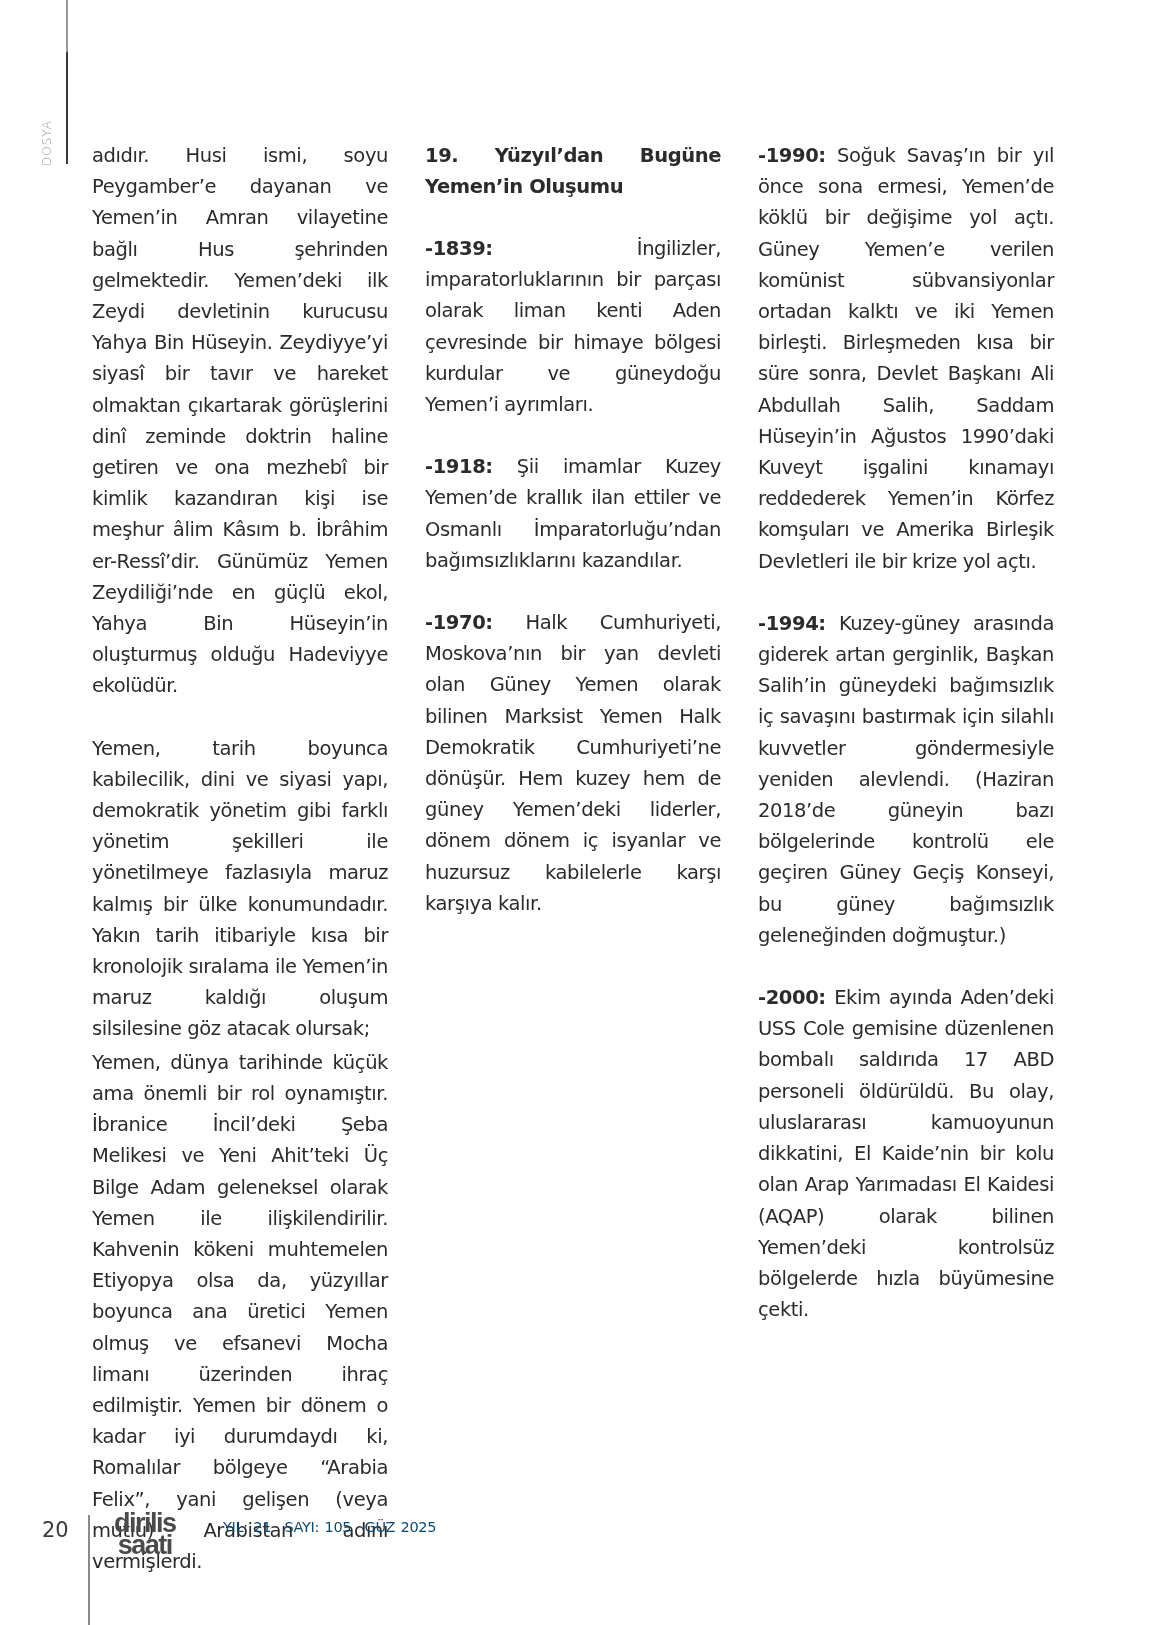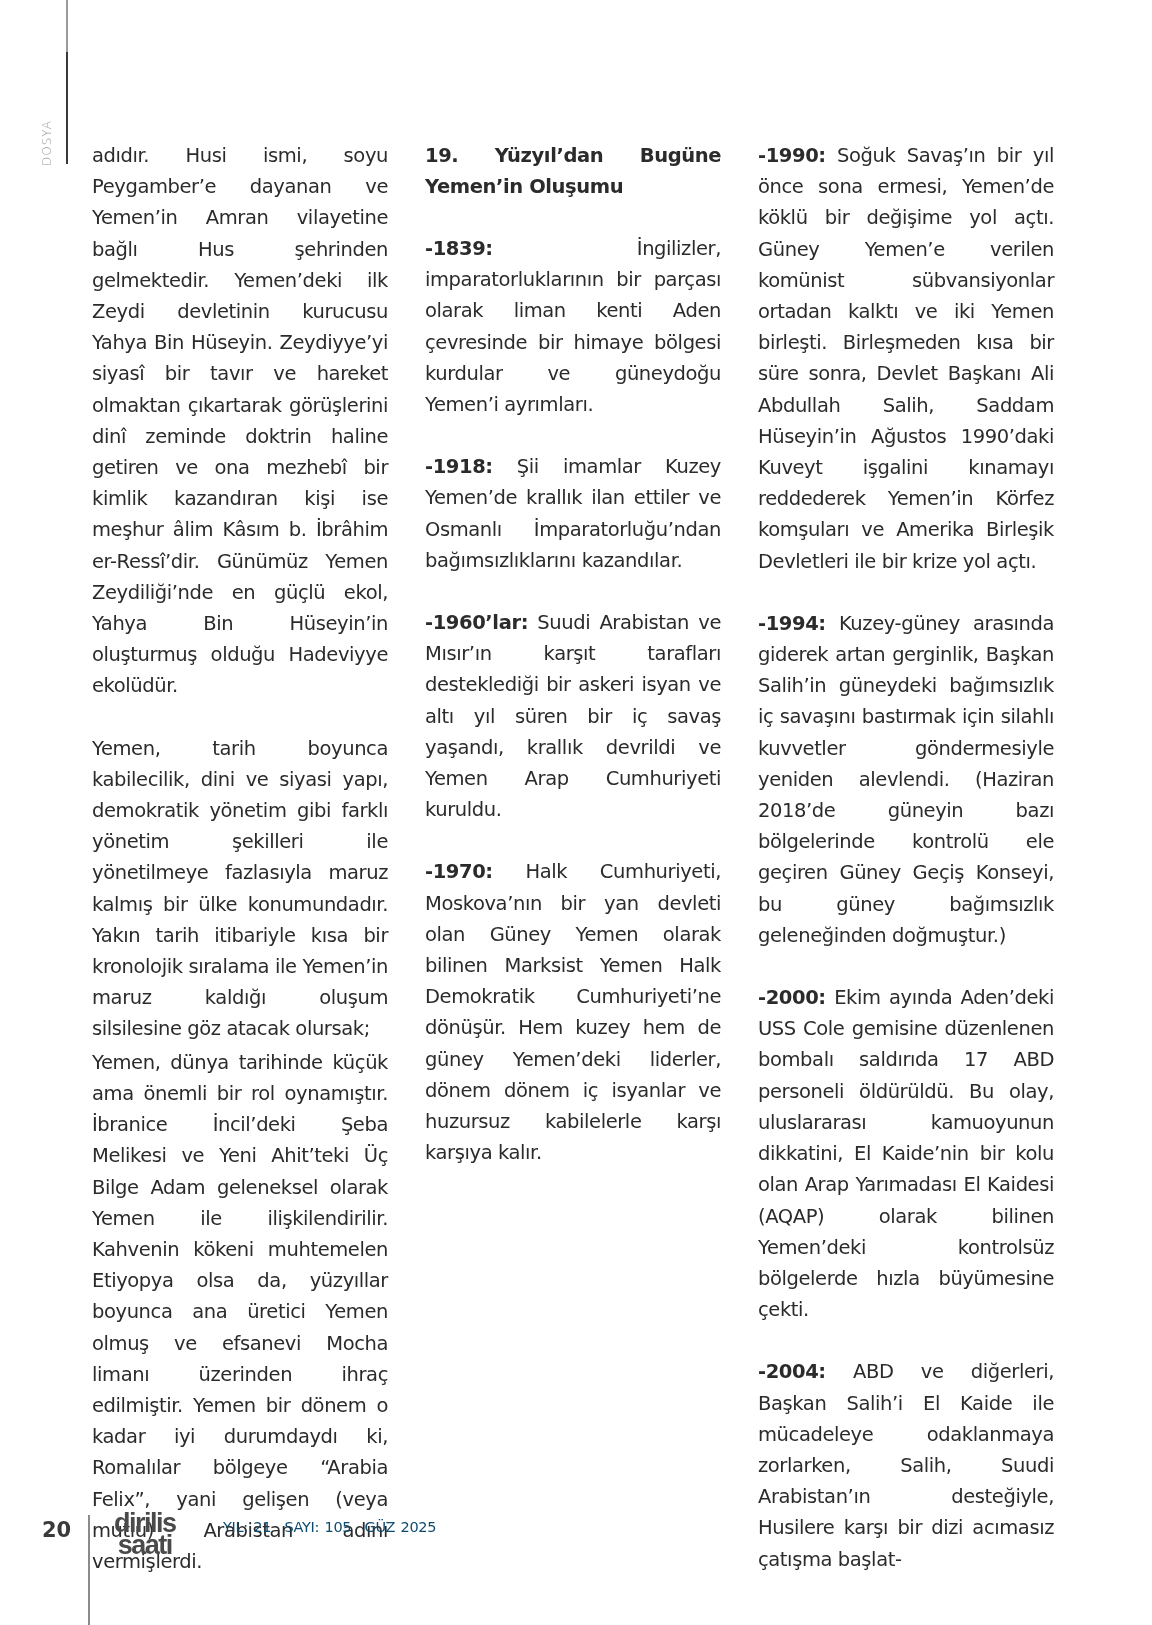--- a/index.html
+++ b/index.html
@@ -28,21 +28,21 @@
     .col-3 { left: 758px; }
     .column p { margin: 0 0 31px 0; }
     .column p.tight { margin-bottom: 2px; }
     .heading { font-weight: bold; margin: 0 0 20px 0; line-height: 31px; }
     .year { font-weight: bold; }
     .footer-rule {
       position: absolute; left: 88px; top: 1515px; width: 2px; height: 110px; background: #8a8a8a;
     }
     .page-number {
       position: absolute; left: 42px; top: 1518px;
-      font-size: 21px; font-weight: bold; color: #3a3a3a; text-align: center;
+      font-size: 21px; font-weight: normal; color: #3a3a3a; text-align: center;
     }
     .logo {
       position: absolute; left: 114px; top: 1512px;
       font-family: "Liberation Sans", sans-serif; font-weight: bold;
       font-size: 27px; line-height: 22px; letter-spacing: -1.5px; color: #4a4a4a;
       text-align: center;
     }
     .logo span { display: block; }
     .issue-info {
       position: absolute; left: 223px; top: 1519px;
@@ -60,29 +60,27 @@
 <div class="column col-1">
   <p>adıdır. Husi ismi, soyu Peygamber’e dayanan ve Yemen’in Amran vilayetine bağlı Hus şehrinden gelmektedir. Yemen’deki ilk Zeydi devletinin kurucusu Yahya Bin Hüseyin. Zeydiyye’yi siyasî bir tavır ve hareket olmaktan çıkartarak görüşlerini dinî zeminde doktrin haline getiren ve ona mezhebî bir kimlik kazandıran kişi ise meşhur âlim Kâsım b. İbrâhim er-Ressî’dir. Günümüz Yemen Zeydiliği’nde en güçlü ekol, Yahya Bin Hüseyin’in oluşturmuş olduğu Hadeviyye ekolüdür.</p>
   <p class="tight">Yemen, tarih boyunca kabilecilik, dini ve siyasi yapı, demokratik yönetim gibi farklı yönetim şekilleri ile yönetilmeye fazlasıyla maruz kalmış bir ülke konumundadır. Yakın tarih itibariyle kısa bir kronolojik sıralama ile Yemen’in maruz kaldığı oluşum silsilesine göz atacak olursak;</p>
   <p>Yemen, dünya tarihinde küçük ama önemli bir rol oynamıştır. İbranice İncil’deki Şeba Melikesi ve Yeni Ahit’teki Üç Bilge Adam geleneksel olarak Yemen ile ilişkilendirilir. Kahvenin kökeni muhtemelen Etiyopya olsa da, yüzyıllar boyunca ana üretici Yemen olmuş ve efsanevi Mocha limanı üzerinden ihraç edilmiştir. Yemen bir dönem o kadar iyi durumdaydı ki, Romalılar bölgeye “Arabia Felix”, yani gelişen (veya mutlu) Arabistan adını vermişlerdi.</p>
 </div>
 
 <div class="column col-2">
   <p class="heading">19. Yüzyıl’dan Bugüne Yemen’in Oluşumu</p>
   <p><span class="year">-1839:</span><span> İngilizler, imparatorluklarının bir parçası olarak liman kenti Aden çevresinde bir himaye bölgesi kurdular ve güneydoğu Yemen’i ayrımları.</span></p>
   <p><span class="year">-1918:</span><span> Şii imamlar Kuzey Yemen’de krallık ilan ettiler ve Osmanlı İmparatorluğu’ndan bağımsızlıklarını kazandılar.</span></p>
-  <p><span class="year">-1960’lar:</span><span> Suudi Arabistan ve Mısır’ın karşıt tarafları desteklediği bir askeri isyan ve altı yıl süren bir iç savaş yaşandı, krallık devrildi ve Yemen Arap Cumhuriyeti kuruldu.</span></p>
   <p><span class="year">-1970:</span><span> Halk Cumhuriyeti, Moskova’nın bir yan devleti olan Güney Yemen olarak bilinen Marksist Yemen Halk Demokratik Cumhuriyeti’ne dönüşür. Hem kuzey hem de güney Yemen’deki liderler, dönem dönem iç isyanlar ve huzursuz kabilelerle karşı karşıya kalır.</span></p>
 </div>
 
 <div class="column col-3">
   <p><span class="year">-1990:</span><span> Soğuk Savaş’ın bir yıl önce sona ermesi, Yemen’de köklü bir değişime yol açtı. Güney Yemen’e verilen komünist sübvansiyonlar ortadan kalktı ve iki Yemen birleşti. Birleşmeden kısa bir süre sonra, Devlet Başkanı Ali Abdullah Salih, Saddam Hüseyin’in Ağustos 1990’daki Kuveyt işgalini kınamayı reddederek Yemen’in Körfez komşuları ve Amerika Birleşik Devletleri ile bir krize yol açtı.</span></p>
   <p><span class="year">-1994:</span><span> Kuzey-güney arasında giderek artan gerginlik, Başkan Salih’in güneydeki bağımsızlık iç savaşını bastırmak için silahlı kuvvetler göndermesiyle yeniden alevlendi. (Haziran 2018’de güneyin bazı bölgelerinde kontrolü ele geçiren Güney Geçiş Konseyi, bu güney bağımsızlık geleneğinden doğmuştur.)</span></p>
   <p><span class="year">-2000:</span><span> Ekim ayında Aden’deki USS Cole gemisine düzenlenen bombalı saldırıda 17 ABD personeli öldürüldü. Bu olay, uluslararası kamuoyunun dikkatini, El Kaide’nin bir kolu olan Arap Yarımadası El Kaidesi (AQAP) olarak bilinen Yemen’deki kontrolsüz bölgelerde hızla büyümesine çekti.</span></p>
-  <p><span class="year">-2004:</span><span> ABD ve diğerleri, Başkan Salih’i El Kaide ile mücadeleye odaklanmaya zorlarken, Salih, Suudi Arabistan’ın desteğiyle, Husilere karşı bir dizi acımasız çatışma başlat-</span></p>
 </div>
 
 <div class="page-number">20</div>
 <div class="footer-rule"></div>
 <div class="logo">
   <span>dirilis</span>
   <span>saati</span>
 </div>
 <div class="issue-info">
   <span>YIL: 21</span>

